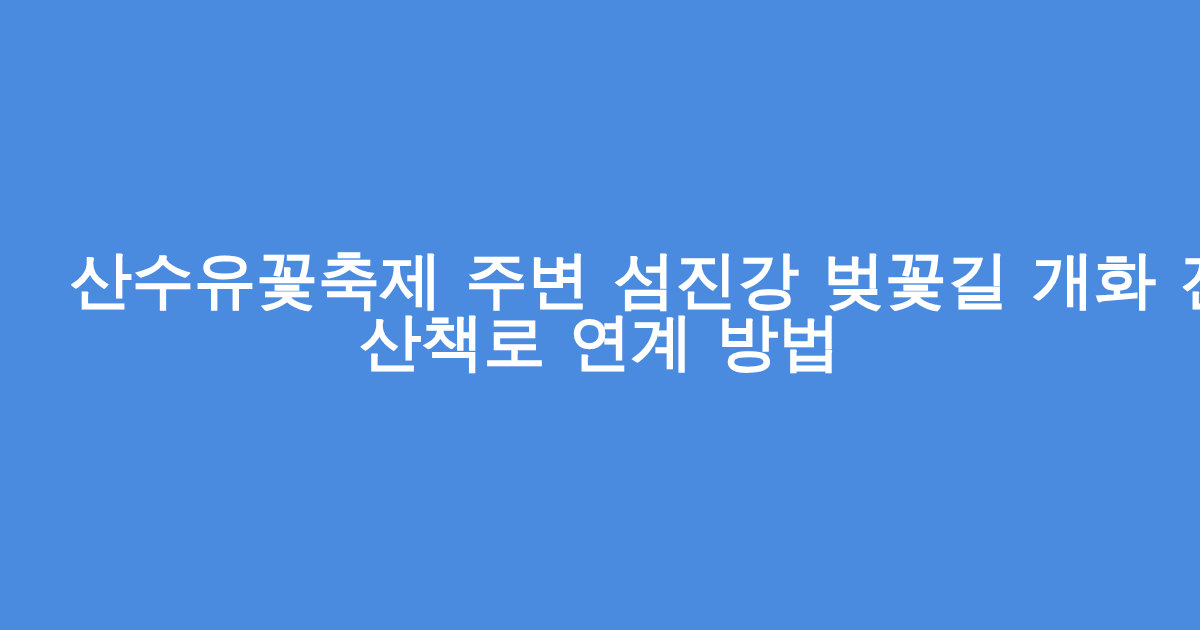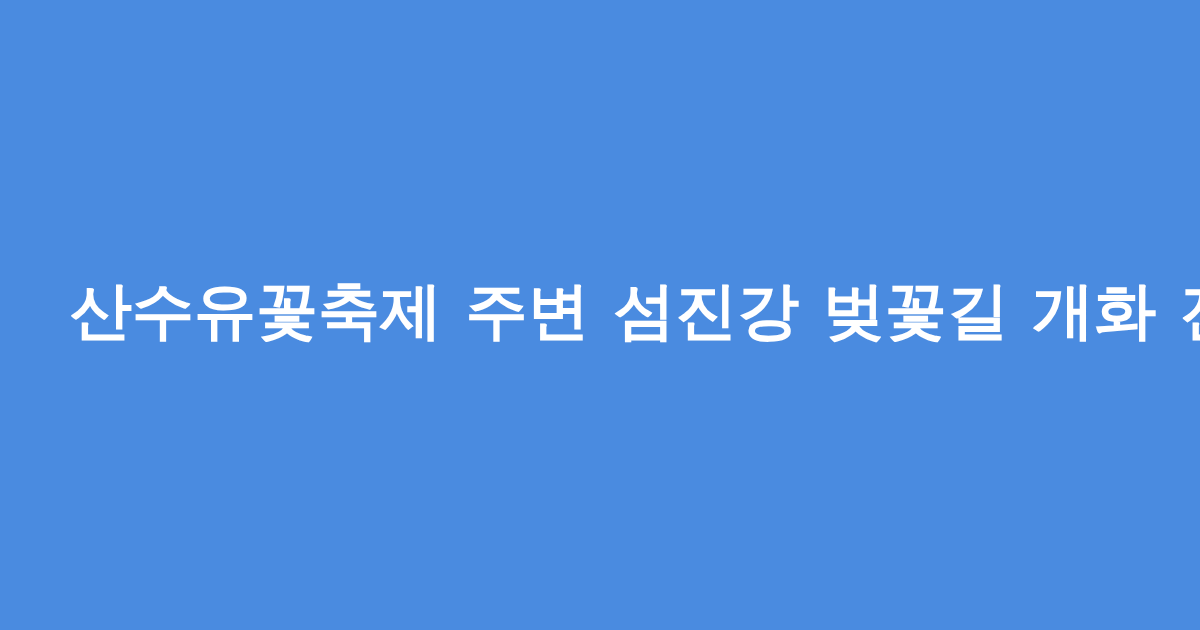--- a/index.html
+++ b/index.html
@@ -52,15 +52,16 @@
     text-rendering: geometricPrecision;
   }
 </style>
 </head>
 <body>
 
 <div class="og-card">
 
   <h1 class="title-block">
     <span class="title-line">산수유꽃축제 주변 섬진강 벚꽃길 개화 전 매화</span>
+    <span class="title-line">산책로 연계 방법</span>
   </h1>
 
 </div>
 
 </body></html>

